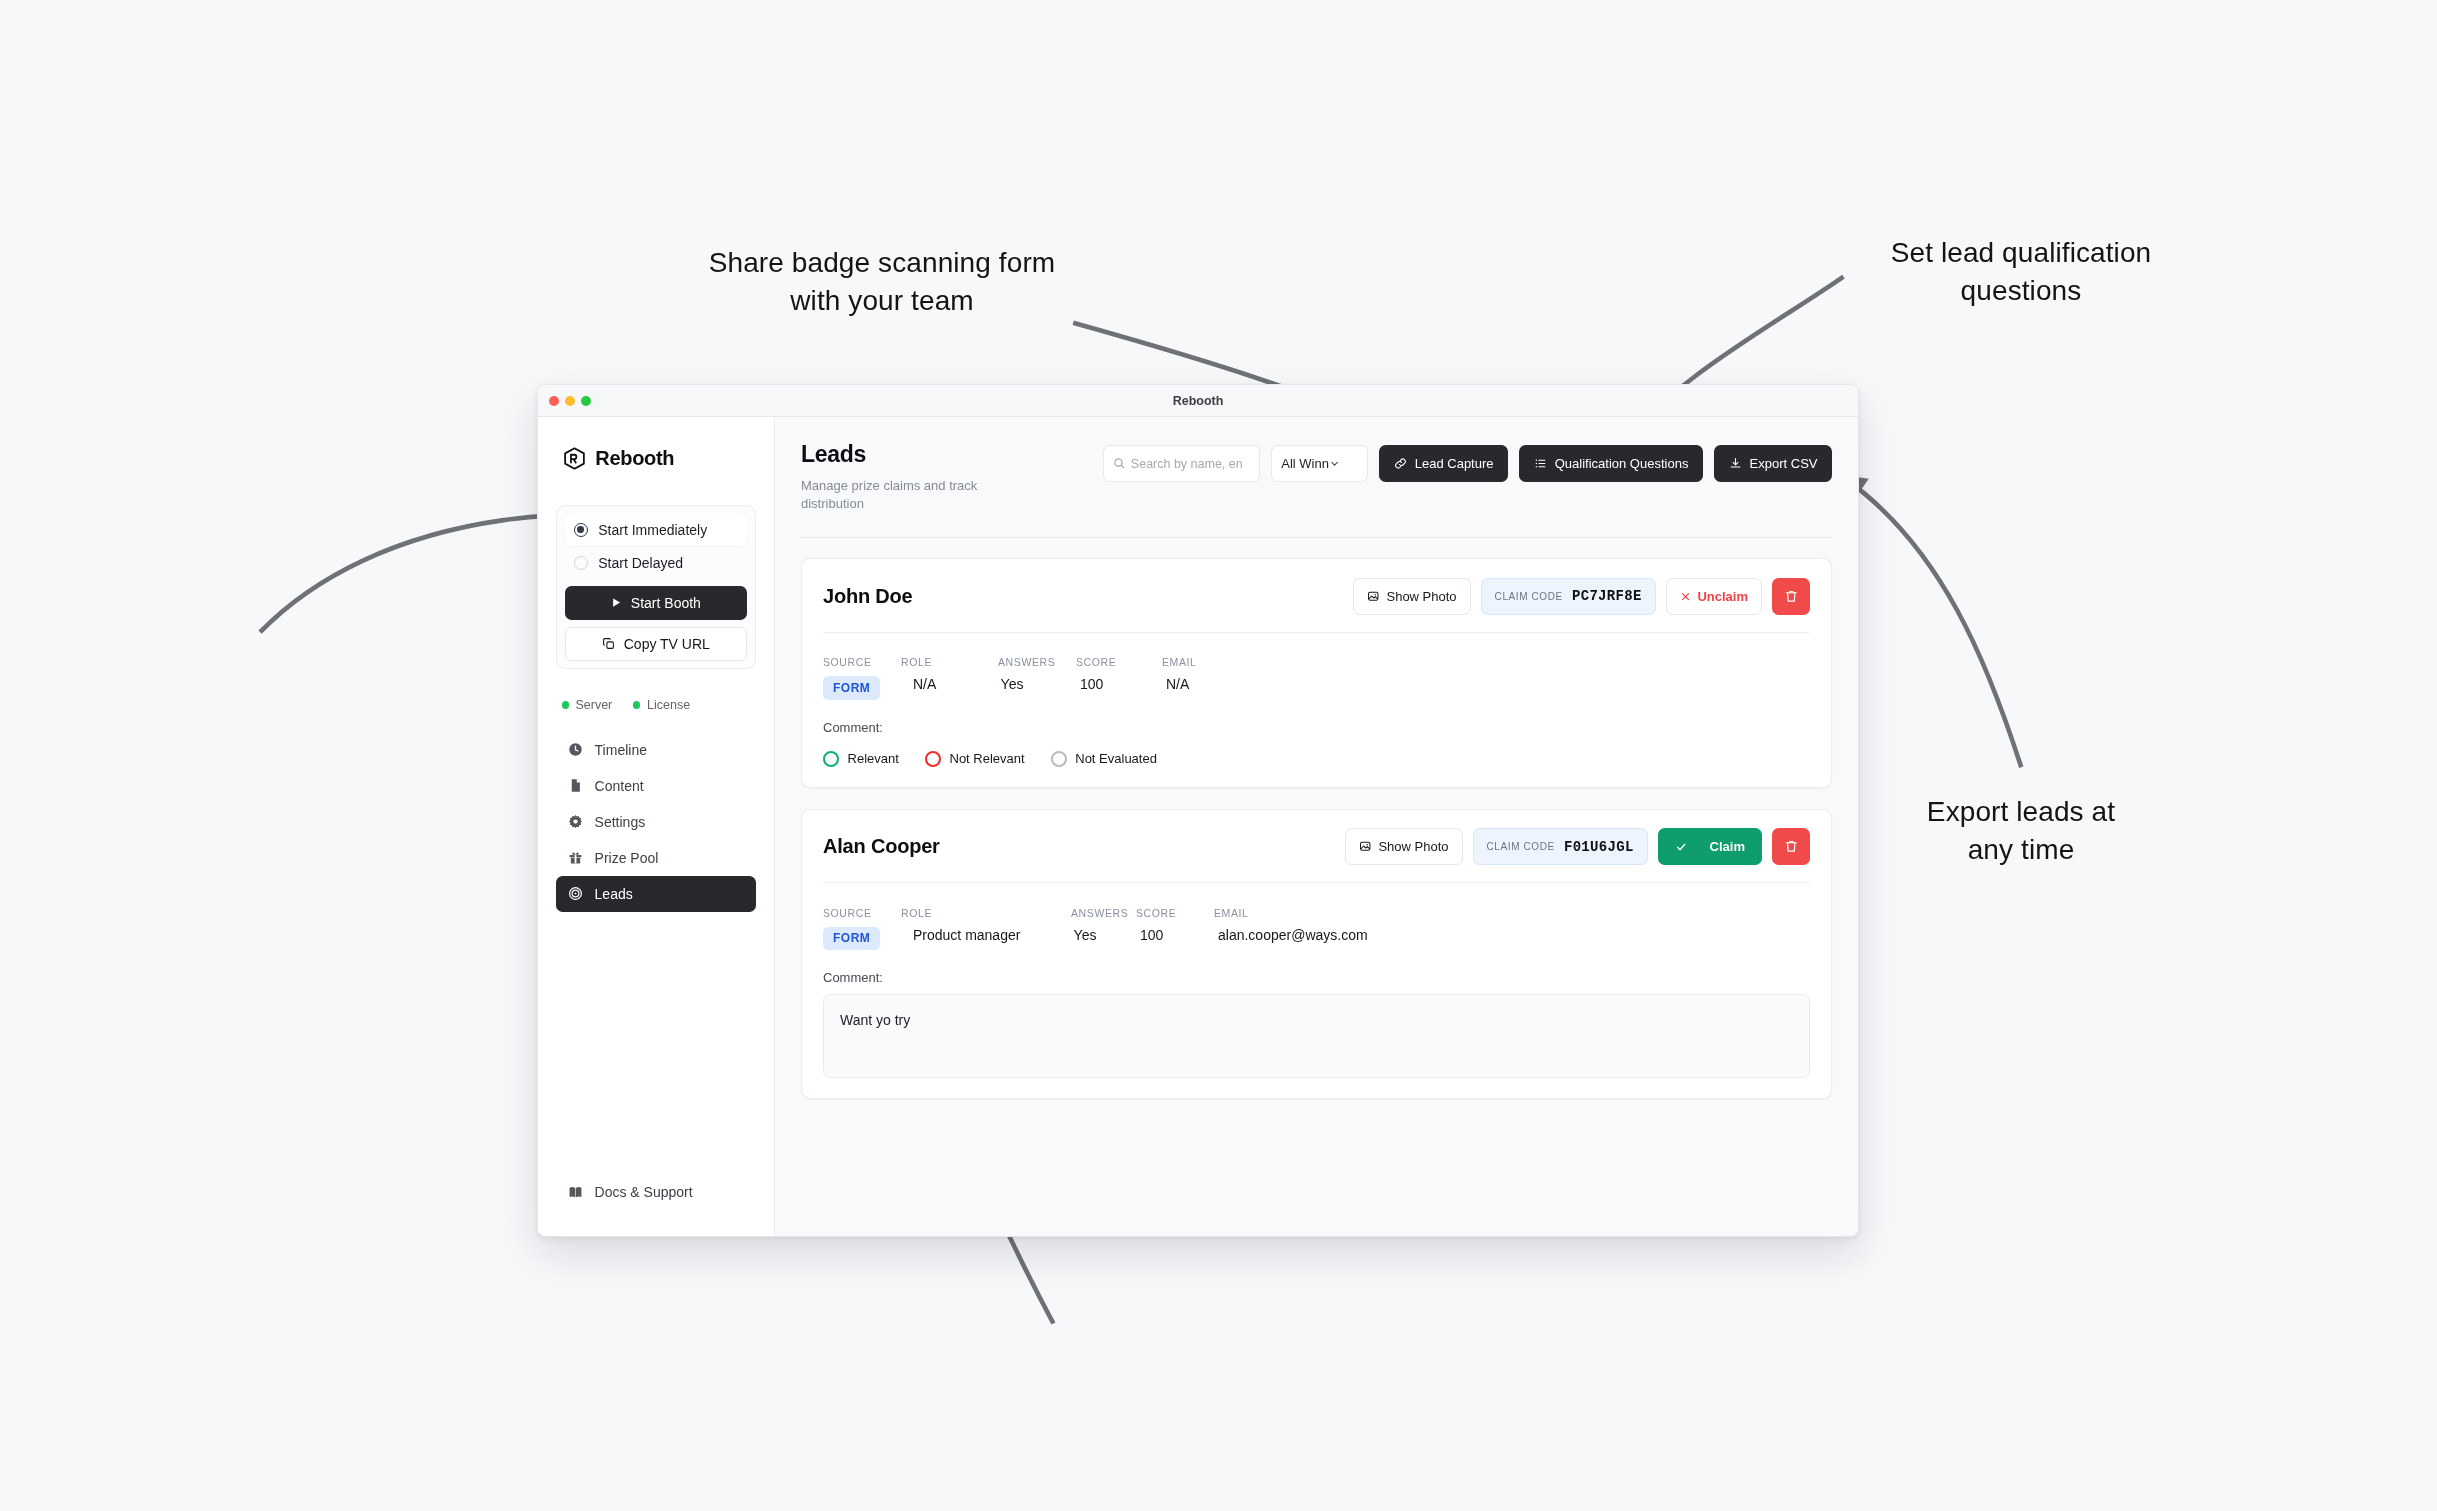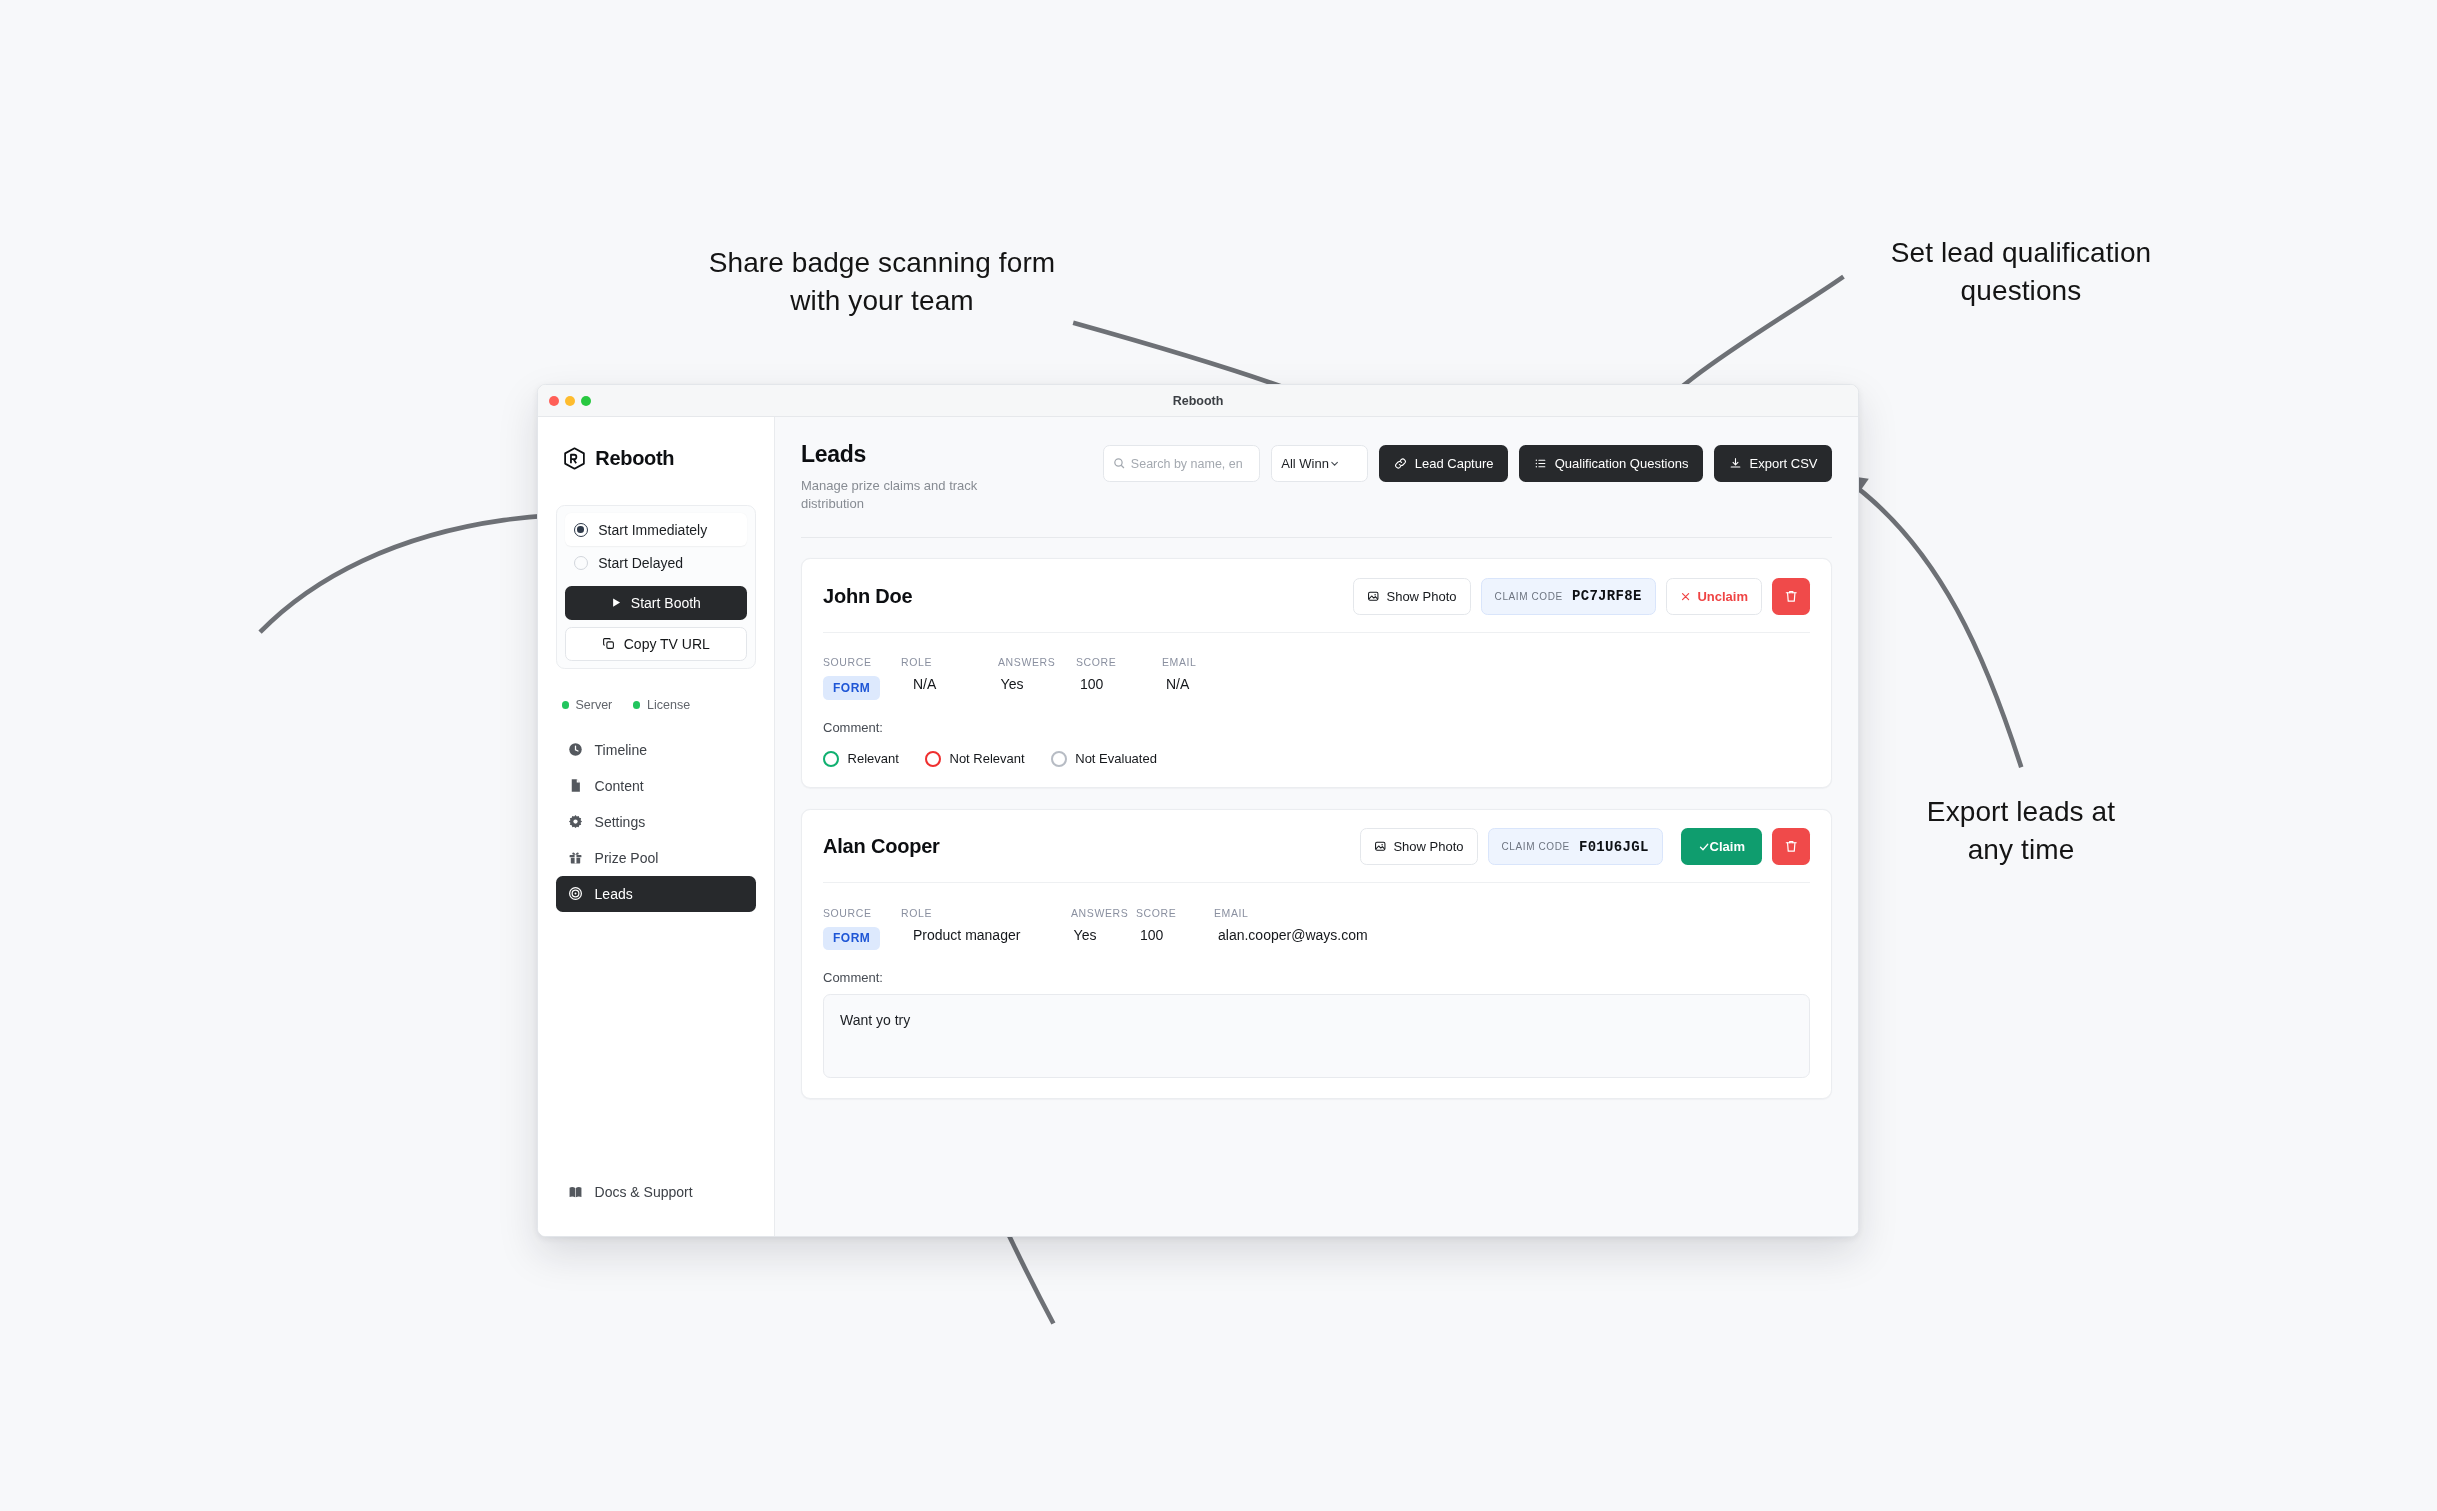--- a/index.html
+++ b/index.html
@@ -151,22 +151,22 @@
   }
   .cc-label { font-size: 10px; letter-spacing: 0.6px; color: #6d7480; font-weight: 400; }
   .cc-value { font-size: 14px; font-weight: 700; color: #0d1014; font-family: "Liberation Mono", monospace; letter-spacing: 0.3px; text-align: center; }
   .unclaim-btn {
     height: 37px; background: #fff; border: 0.7px solid #e4e7eb; border-radius: 6.6px;
     display: flex; align-items: center; gap: 6.6px; padding: 0 13px;
     font-size: 13px; color: #ef4444; font-weight: 700;
   }
   .claim-btn {
     height: 37px; background: #0f9d6e; border-radius: 6.6px; color: #fff;
-    display: flex; align-items: center; gap: 0; padding: 0 17px;
-    font-size: 13px; font-weight: 700; margin-left: 8px;
+    display: flex; align-items: center; gap: 23px; padding: 0 17px;
+    font-size: 13px; font-weight: 700;
   }
   .del-btn {
     width: 38px; height: 37px; background: #f04a4a; border-radius: 6.6px;
     display: flex; align-items: center; justify-content: center;
   }
   .card-rule { height: 0.7px; background: #eef0f2; margin: 17px 0 16px 0; }
 
   .meta-row { display: flex; }
   .meta-col { display: flex; flex-direction: column; gap: 8px; margin-top: 8px; }
   .meta-label { font-size: 10.5px; letter-spacing: 0.6px; color: #8a90a0; }

